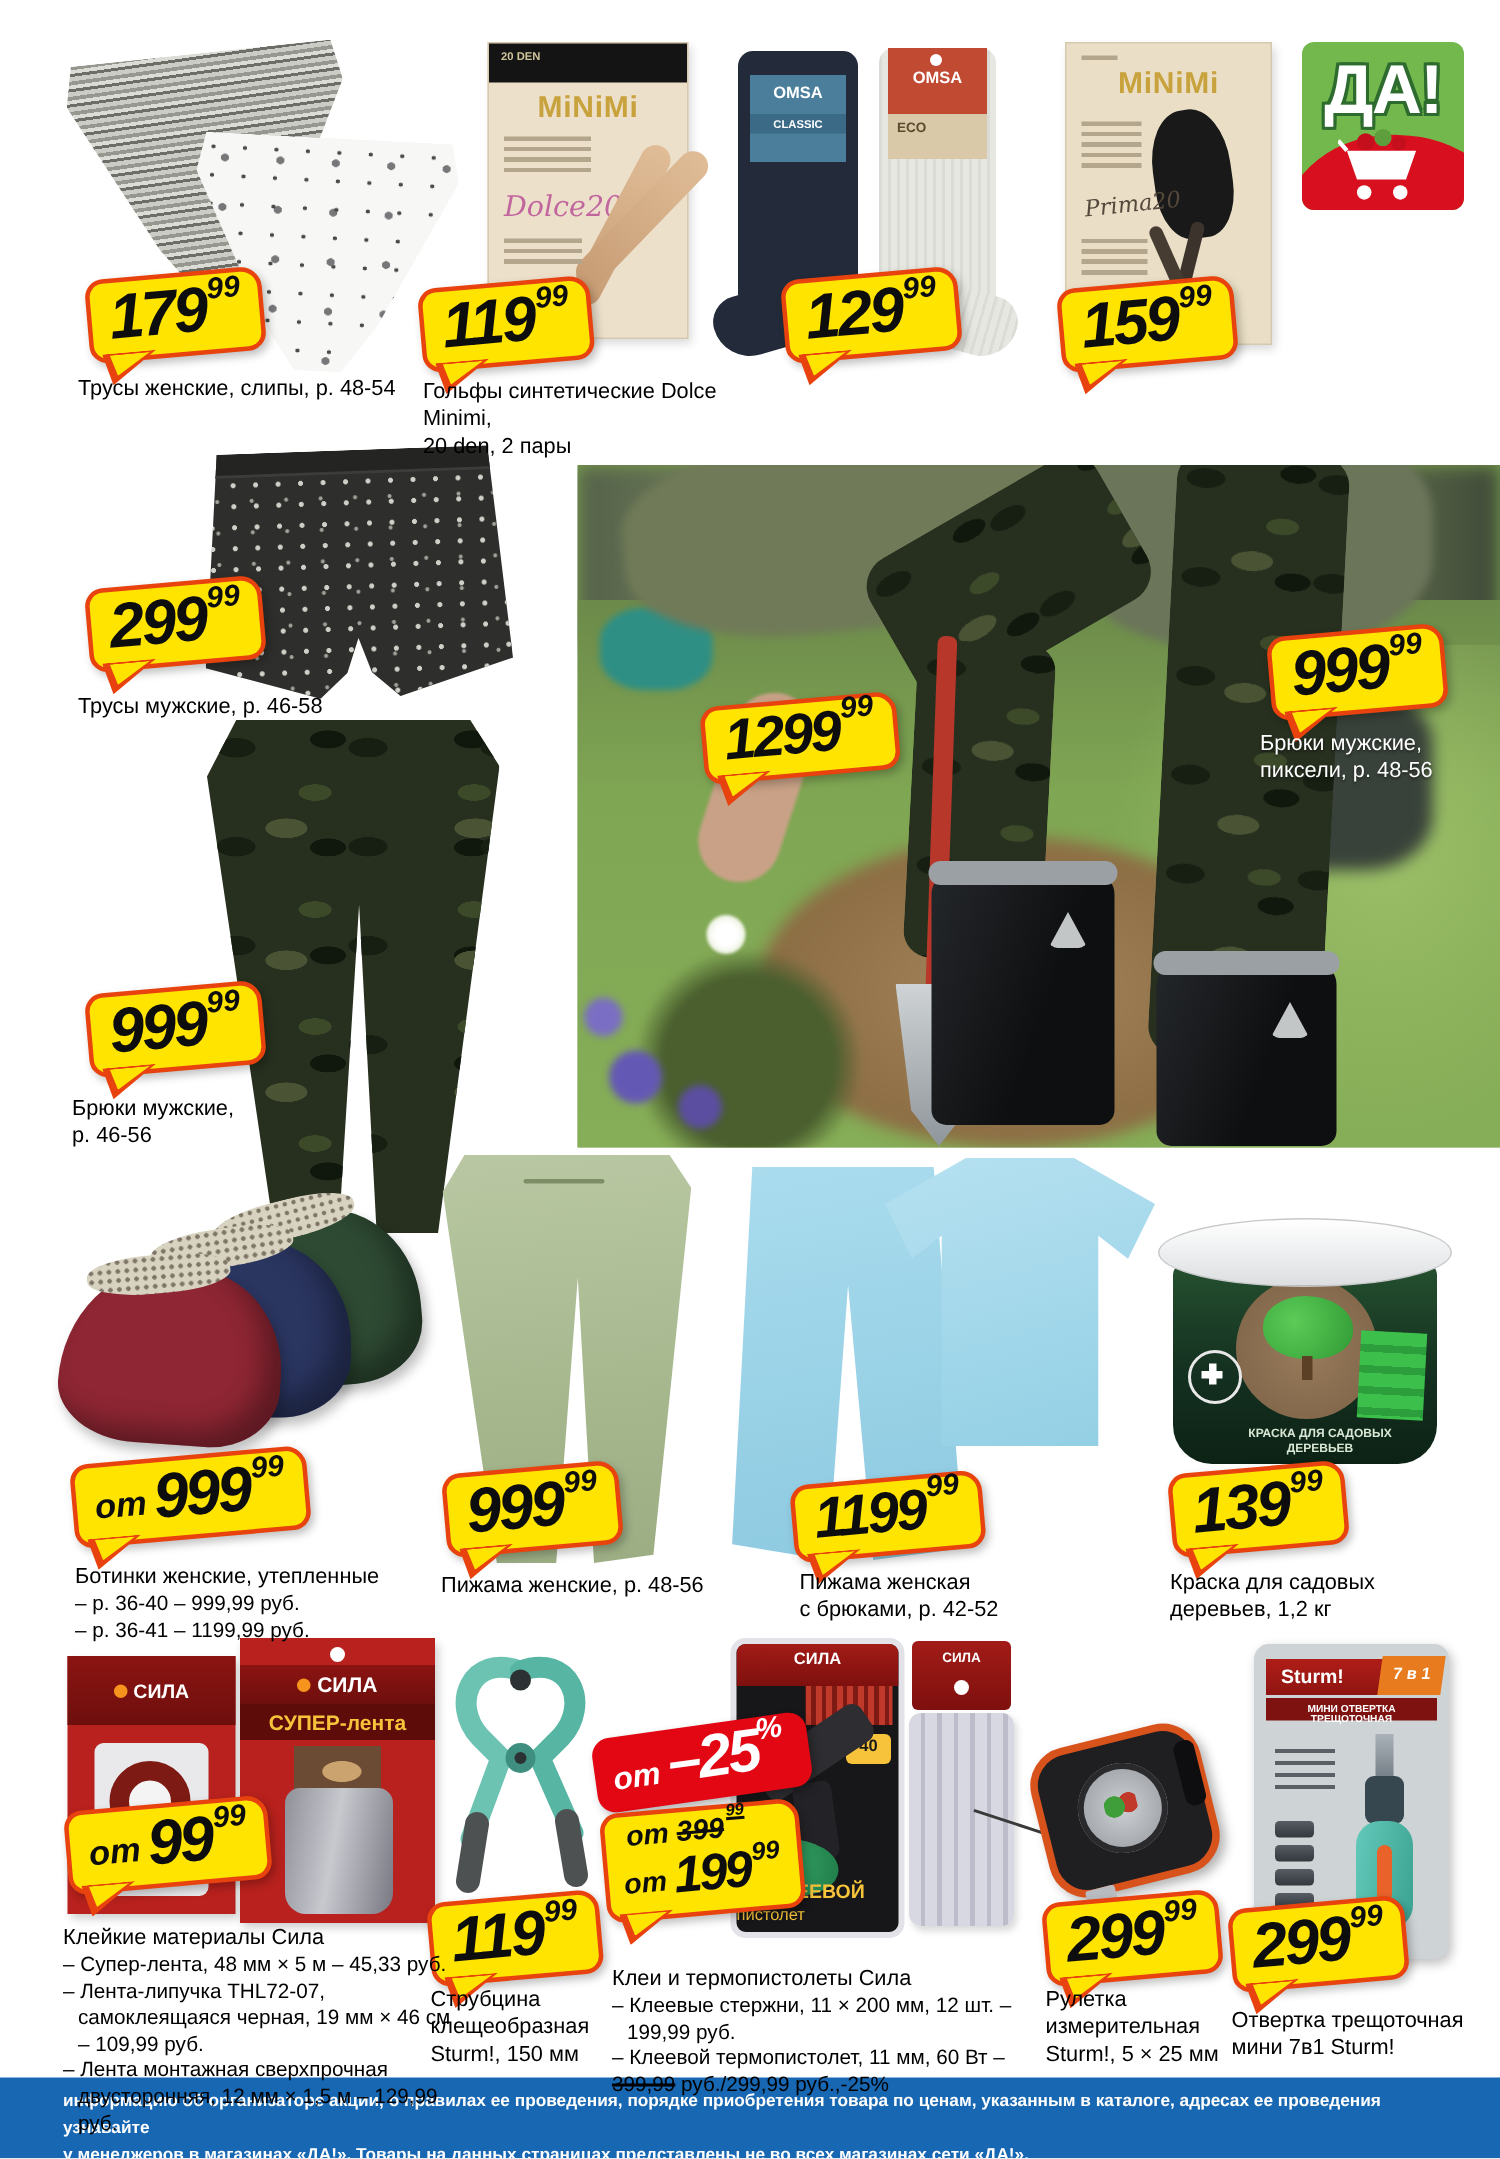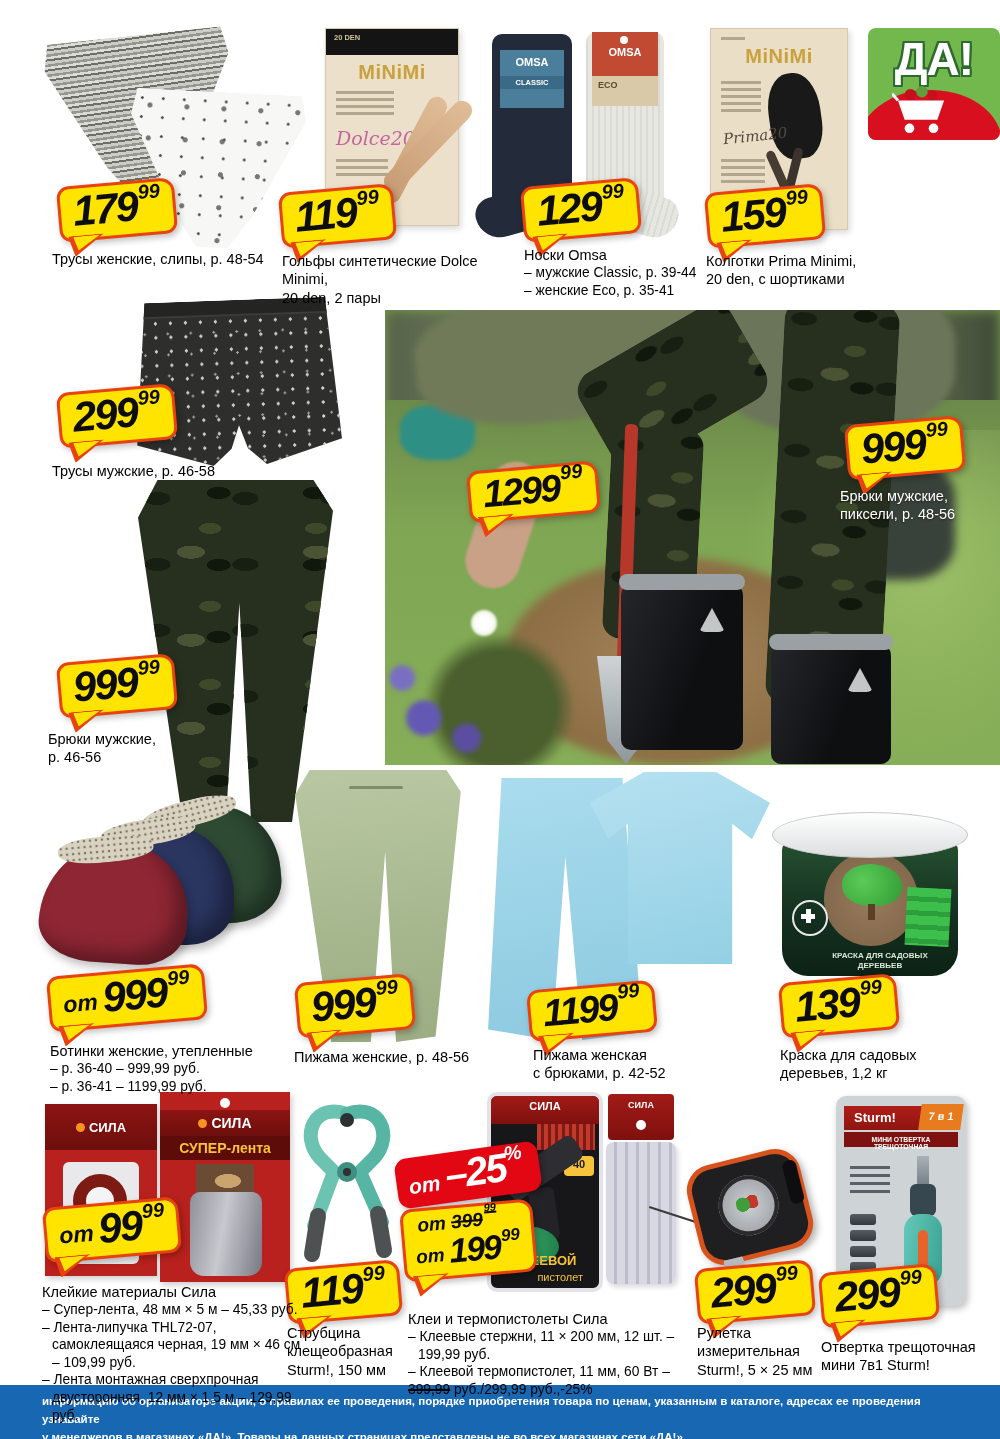--- a/index.html
+++ b/index.html
@@ -35,21 +35,21 @@
   .badge25 sup{font-size:20px;font-weight:bold;font-style:italic;position:relative;top:-14px}
 
   
   .cap{position:absolute;font-size:14.5px;line-height:1.27;z-index:7;color:#000}
   .cap b{font-weight:normal}
   .cap .ln{font-size:13.8px;padding-left:10px;text-indent:-10px}
   .cap.white{color:#fff;text-shadow:0 1px 2px rgba(0,0,0,.5)}
   .strike2{text-decoration:line-through;text-decoration-thickness:1.5px}
 
   
-  .logo{position:absolute;left:868px;top:28px;width:132px;height:112px;background:#72b84c;border-radius:8px;
+  .logo{position:absolute;left:868px;top:28px;width:108px;height:112px;background:#72b84c;border-radius:8px;
         overflow:hidden;z-index:4}
   .logo .swoosh{position:absolute;left:-18px;bottom:-28px;width:150px;height:78px;background:#d80f1e;
         border-radius:55% 60% 0 0/95% 85% 0 0;transform:rotate(-7deg)}
   .logo .da{position:absolute;left:0;right:0;top:4px;text-align:center;font-size:46px;font-weight:bold;color:#fff;
         letter-spacing:-1px;text-shadow:-2px 0 0 #2e6b2f,2px 0 0 #2e6b2f,0 -2px 0 #2e6b2f,0 2px 0 #2e6b2f,
         -2px -2px 0 #2e6b2f,2px 2px 0 #2e6b2f,-2px 2px 0 #2e6b2f,2px -2px 0 #2e6b2f}
   .logo svg{position:absolute;left:24px;bottom:4px}
 
   
   .brief{position:absolute;clip-path:polygon(3% 0,97% 0,100% 16%,72% 76%,59% 96%,41% 96%,28% 76%,0 16%)}
@@ -178,21 +178,21 @@
       background:repeating-linear-gradient(90deg,#c0392b 0 4px,#7e1a14 4px 7px)}
   .gg-watt{position:absolute;right:5px;top:60px;width:30px;height:20px;background:#f6c33b;color:#1a1a1a;
       font-size:11px;font-weight:bold;text-align:center;border-radius:4px;padding-top:2px;box-sizing:border-box}
   .gg-body{position:absolute;left:10px;top:58px;width:84px;height:28px;background:#2e2e32;border-radius:8px;
       transform:rotate(-34deg)}
   .gg-handle{position:absolute;left:40px;top:92px;width:26px;height:52px;background:#232327;border-radius:6px;
       transform:rotate(-8deg)}
   .gg-green{position:absolute;left:6px;bottom:24px;width:62px;height:38px;border-radius:40% 55% 45% 50%;
       background:radial-gradient(circle at 40% 45%,#37a869,#1f7a47);filter:blur(.5px)}
   .gg-t1{position:absolute;left:0;right:0;bottom:20px;color:#f6c33b;font-size:13px;font-weight:bold;text-align:center}
-  .gg-t2{position:absolute;left:0;right:16px;bottom:5px;color:#f6c33b;font-size:11px;text-align:right}
+  .gg-t2{position:absolute;left:0;right:3px;bottom:5px;color:#f6c33b;font-size:11px;text-align:left}
   .sticks{position:absolute;left:602px;top:1094px;width:78px;height:196px}
   .st-head{position:absolute;left:6px;top:0;width:66px;height:46px;background:linear-gradient(#a21b17,#7e100e);
       border-radius:4px;color:#fff;font-size:9px;font-weight:bold;text-align:center;padding-top:6px;box-sizing:border-box}
   .st-body{position:absolute;left:4px;top:48px;width:70px;height:142px;border-radius:8px;
       background:repeating-linear-gradient(90deg,#d8d8e2 0 8px,#bcbcca 8px 11px);box-shadow:2px 3px 5px rgba(0,0,0,.15)}
   .tmeasure{position:absolute;left:692px;top:1156px;width:116px;height:102px;transform:rotate(-14deg);
       background:#1f1f22;border:5px solid #d8521c;border-radius:26px;box-sizing:border-box;
       box-shadow:3px 4px 7px rgba(0,0,0,.3)}
   .tm-face{position:absolute;left:22px;top:14px;width:60px;height:60px;border-radius:50%;
       background:radial-gradient(#cdd1d5,#8e9296);box-shadow:inset 0 0 0 4px #2a2a2d}
@@ -278,42 +278,33 @@
   </div>
   <div class="sock sock-ecru">
     <div class="lbl lbl-eco">
       <div class="t1">OMSA</div>
     </div>
     <div class="eco-strip">ECO</div>
   </div>
   <div class="tag" style="left:522px;top:182px">
     <span class="int">129</span><sup>99</sup>
   </div>
-  <div class="cap" style="left:524px;top:246px;width:185px">
-    <b>Носки Omsa</b>
-    <div class="ln">– мужские Classic, р. 39-44</div>
-    <div class="ln">– женские Eco, р. 35-41</div>
-  </div>
 
   <div class="pkg pkg-prima">
     <div class="bars" style="left:10px;top:8px;width:24px;height:6px"></div>
     <div class="minimi" style="top:16px">MiNiMi</div>
     <div class="figure" style="left:58px;top:44px;width:52px;height:86px;transform:rotate(-8deg)"></div>
     <div class="figure" style="left:76px;top:118px;width:9px;height:66px;border-radius:5px;background:#3c342c;transform:rotate(14deg)"></div>
     <div class="figure" style="left:64px;top:120px;width:9px;height:52px;border-radius:5px;background:#463c32;transform:rotate(-24deg)"></div>
     <div class="bars" style="left:10px;top:52px;width:40px;height:34px"></div>
     <div class="script" style="left:12px;top:98px;font-size:15px;color:#55493c;transform:rotate(-6deg)">Prima20</div>
     <div class="bars" style="left:10px;top:130px;width:44px;height:26px"></div>
   </div>
   <div class="tag" style="left:706px;top:188px">
     <span class="int">159</span><sup>99</sup>
-  </div>
-  <div class="cap" style="left:706px;top:252px;width:200px">
-    <b>Колготки Prima Minimi,</b>
-    <div>20 den, с шортиками</div>
   </div>
 
   <div class="boxers"></div>
   <div class="tag" style="left:58px;top:388px">
     <span class="int">299</span><sup>99</sup>
   </div>
   <div class="cap" style="left:52px;top:462px;width:230px">
     <b>Трусы мужские,</b><span> р. 46-58</span>
   </div>
 

